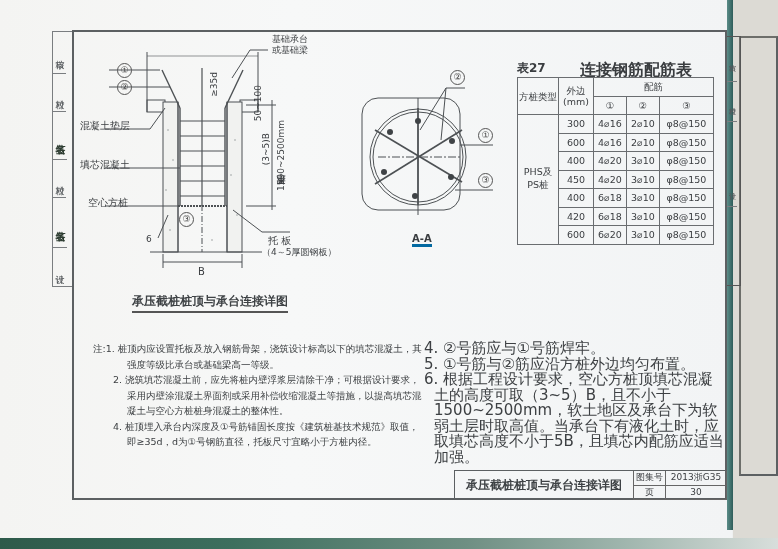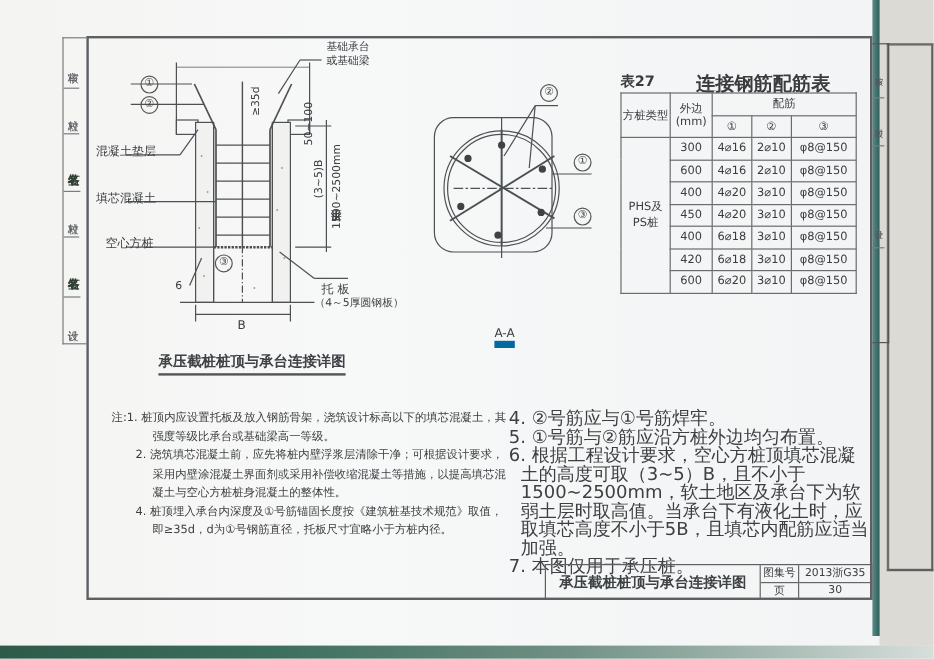--- a/index.html
+++ b/index.html
@@ -53,23 +53,22 @@
   .vert { writing-mode:vertical-rl; transform:rotate(180deg); }
   .callout {
     position:absolute; width:13px; height:13px; border:1px solid #555; border-radius:50%;
     font-size:9px; line-height:13px; text-align:center; background:transparent; color:#444;
   }
   .caption {
     position:absolute; left:132px; top:293px; font-size:12px; font-weight:bold; color:#3e4245;
     border-bottom:2px solid #555; padding-bottom:1px;
   }
   .aa-caption {
-    position:absolute; left:412px; top:233px; font-size:10px; font-weight:normal;
-    border-bottom:6px solid #0369a1;
-    margin-top:40px;
+    position:absolute; left:412px; top:233px; font-size:10px; font-weight:bold;
+    border-bottom:3px solid #0369a1;
   }
   
   .tbl-title { position:absolute; left:517px; top:60px; font-size:12px; font-weight:bold; }
   .tbl-name { position:absolute; left:580px; top:60px; font-size:16px; font-weight:bold; }
   table.rebar {
     position:absolute; left:517px; top:77px; width:197px;
     border-collapse:collapse; font-size:9.5px; color:#3a3d40;
   }
   table.rebar td, table.rebar th {
     border:1px solid #6a6d70; text-align:center; padding:0; height:17.5px; font-weight:normal;
@@ -294,21 +293,20 @@
 
 <div class="notes">
   <div class="note first"><span>注:</span><span>1. 桩顶内应设置托板及放入钢筋骨架，浇筑设计标高以下的填芯混凝土，其强度等级比承台或基础梁高一等级。</span></div>
   <div class="note">2. 浇筑填芯混凝土前，应先将桩内壁浮浆层清除干净；可根据设计要求，采用内壁涂混凝土界面剂或采用补偿收缩混凝土等措施，以提高填芯混凝土与空心方桩桩身混凝土的整体性。</div>
   <div class="note">4. 桩顶埋入承台内深度及①号筋锚固长度按《建筑桩基技术规范》取值，即≥35d，d为①号钢筋直径，托板尺寸宜略小于方桩内径。</div>
 </div>
 <div class="notes-r">
   <div class="note">4. ②号筋应与①号筋焊牢。</div>
   <div class="note">5. ①号筋与②筋应沿方桩外边均匀布置。</div>
   <div class="note">6. 根据工程设计要求，空心方桩顶填芯混凝土的高度可取（3~5）B，且不小于1500~2500mm，软土地区及承台下为软弱土层时取高值。当承台下有液化土时，应取填芯高度不小于5B，且填芯内配筋应适当加强。</div>
-  <div class="note">7. 本图仅用于承压桩。</div>
 </div>
 
 <div class="title-block">
   <div class="tb-main">承压截桩桩顶与承台连接详图</div>
   <div class="tb-grid">
     <div>图集号</div>
     <div>2013浙G35</div>
     <div>页</div>
     <div>30</div>
   </div>

